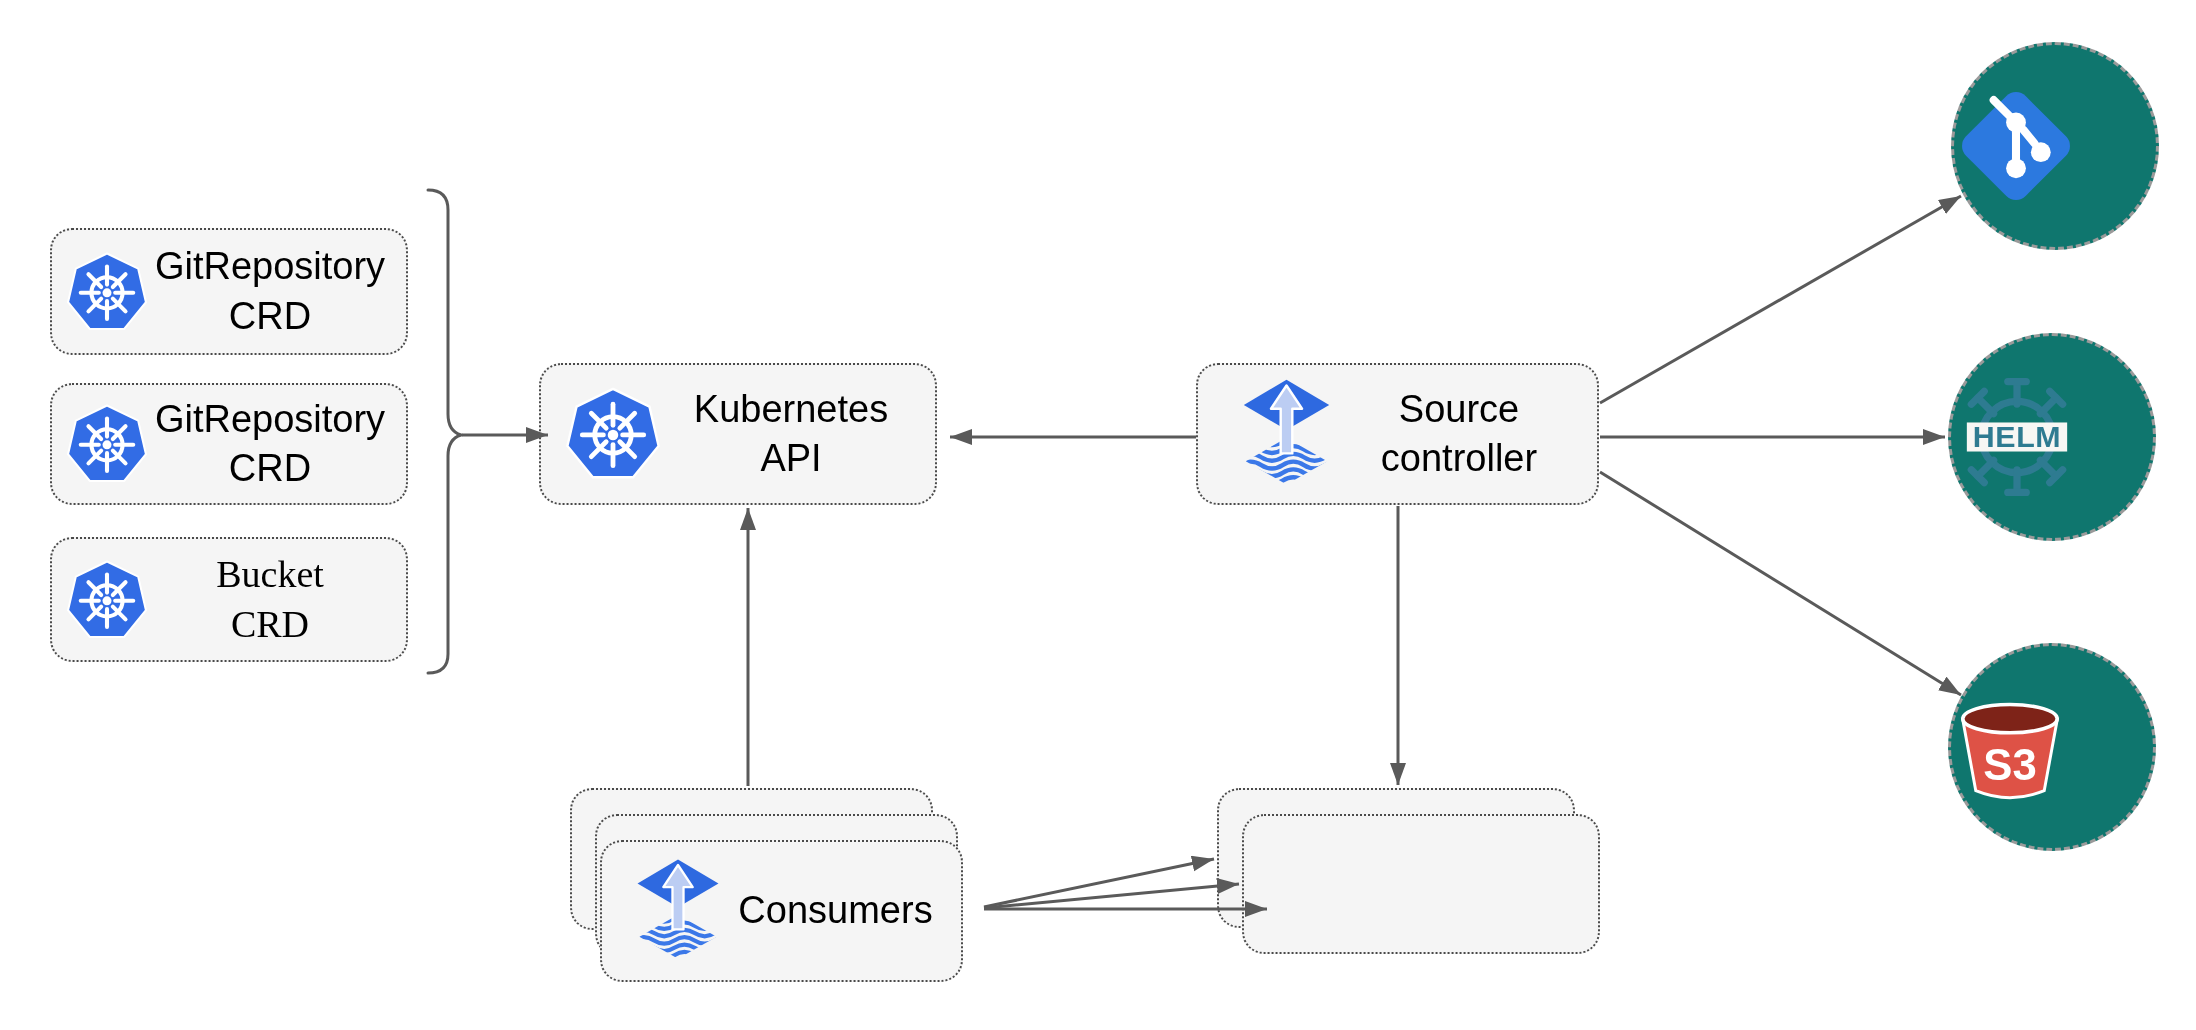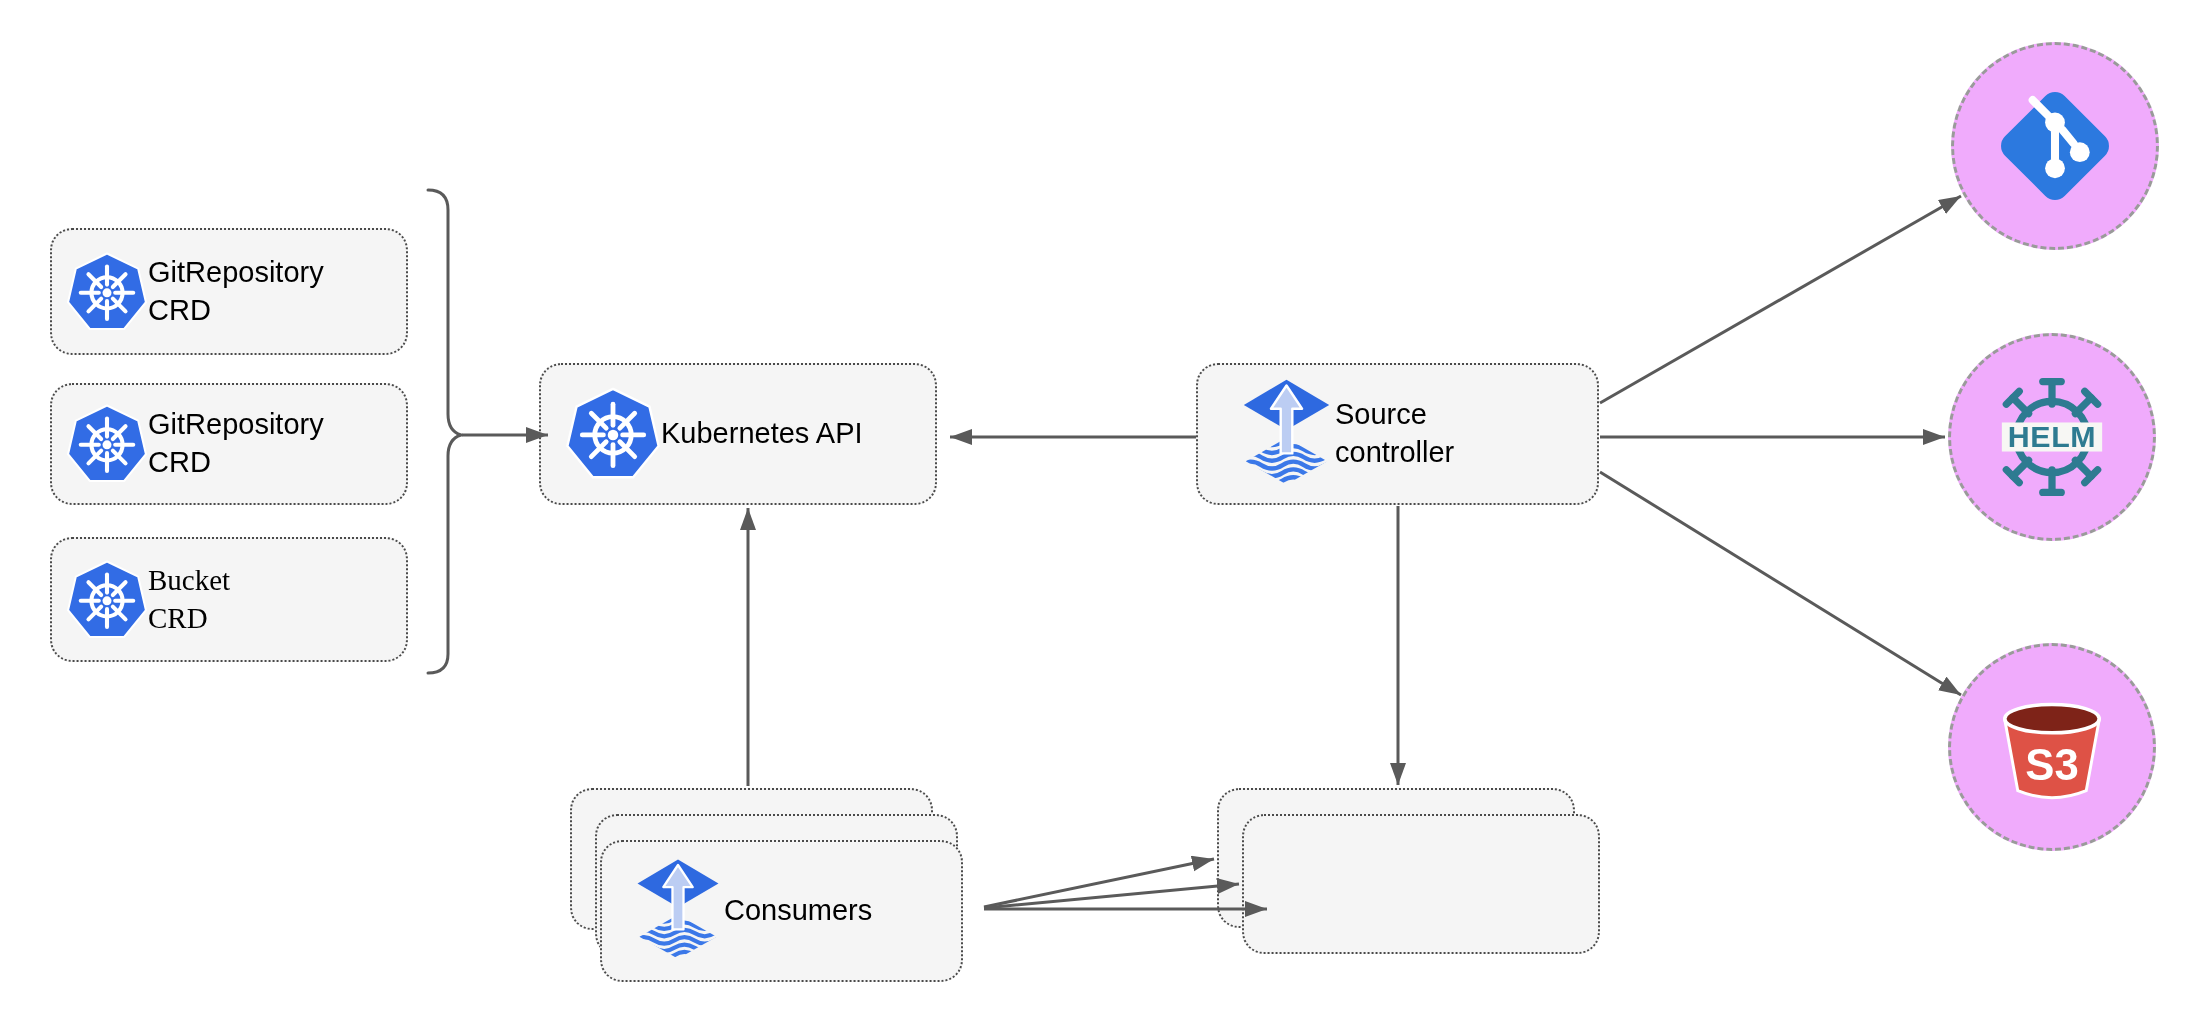--- a/index.html
+++ b/index.html
@@ -13,36 +13,36 @@
   .canvas { position: absolute; inset: 0; }
 
   .node {
     position: absolute;
     background: #f5f5f5;
     border: 2px dotted #4a4a4a;
     border-radius: 22px;
     display: flex; align-items: center;
   }
   .node .lbl {
-    flex: 1; 
-    font-size: 29px; line-height: 1.3;
+    flex: 1; text-align: center;
+    font-size: 38px; line-height: 1.3;
     padding-right: 14px;
   }
   .stack-ghost {
     position: absolute;
     background: #f5f5f5;
     border: 2px dotted #4a4a4a;
     border-radius: 22px;
   }
   .circle {
     position: absolute; width: 208px; height: 208px;
     border-radius: 50%;
-    background: #f0abfc;
+    background: #0f766e;
     border: 3px dashed #9a9a9a;
-    display: flex; align-items: center; justify-content: center;
+    display: flex; align-items: center; 
   }
   .icon { display: block; flex: 0 0 auto; }
   .overlay {
     position: absolute; left: 0; top: 0;
     pointer-events: none; z-index: 10;
   }
   .symbol-defs { position: absolute; width: 0; height: 0; overflow: hidden; }
 </style>
 </head>
 <body>

